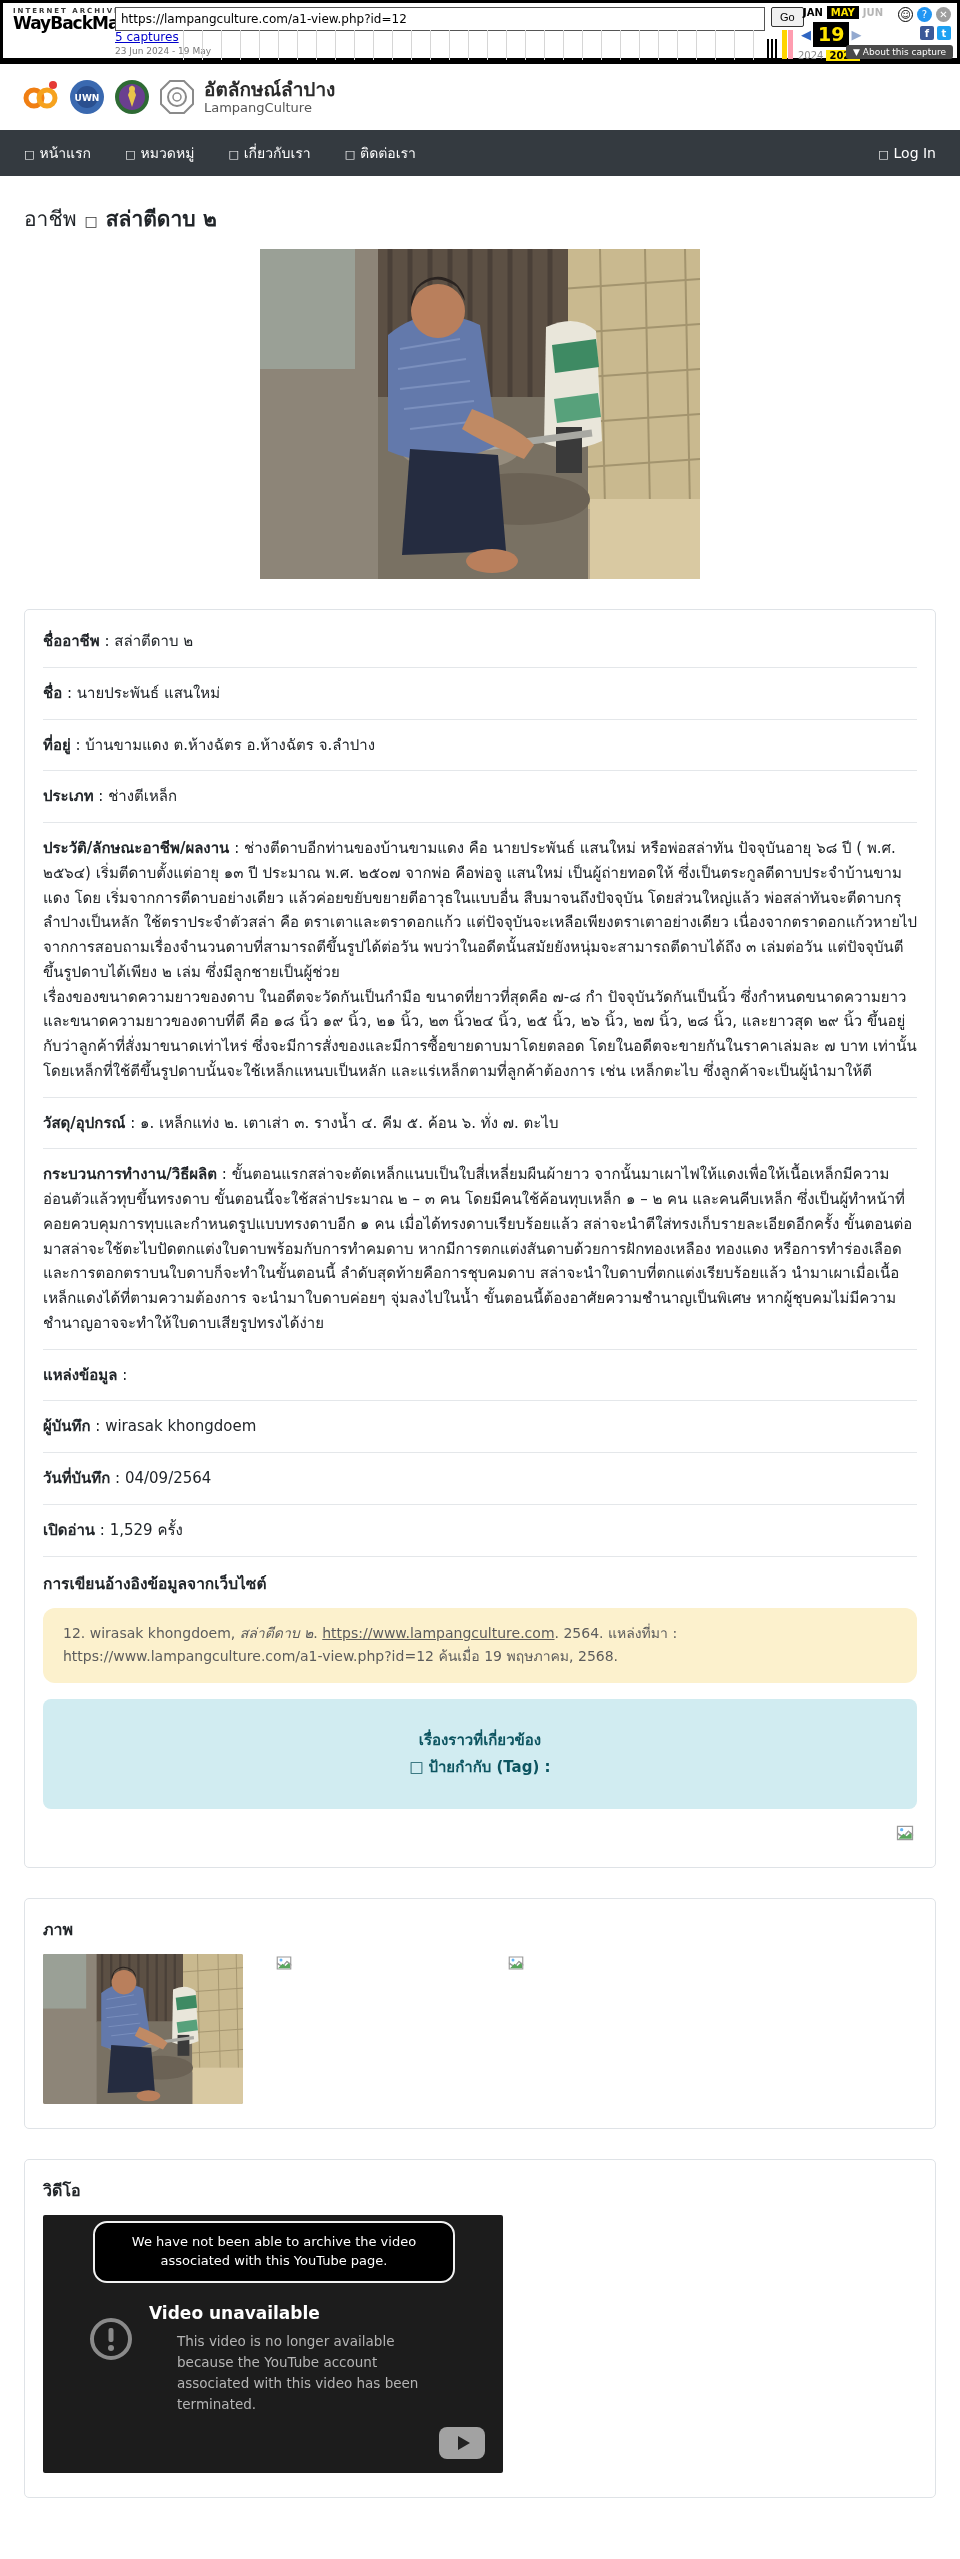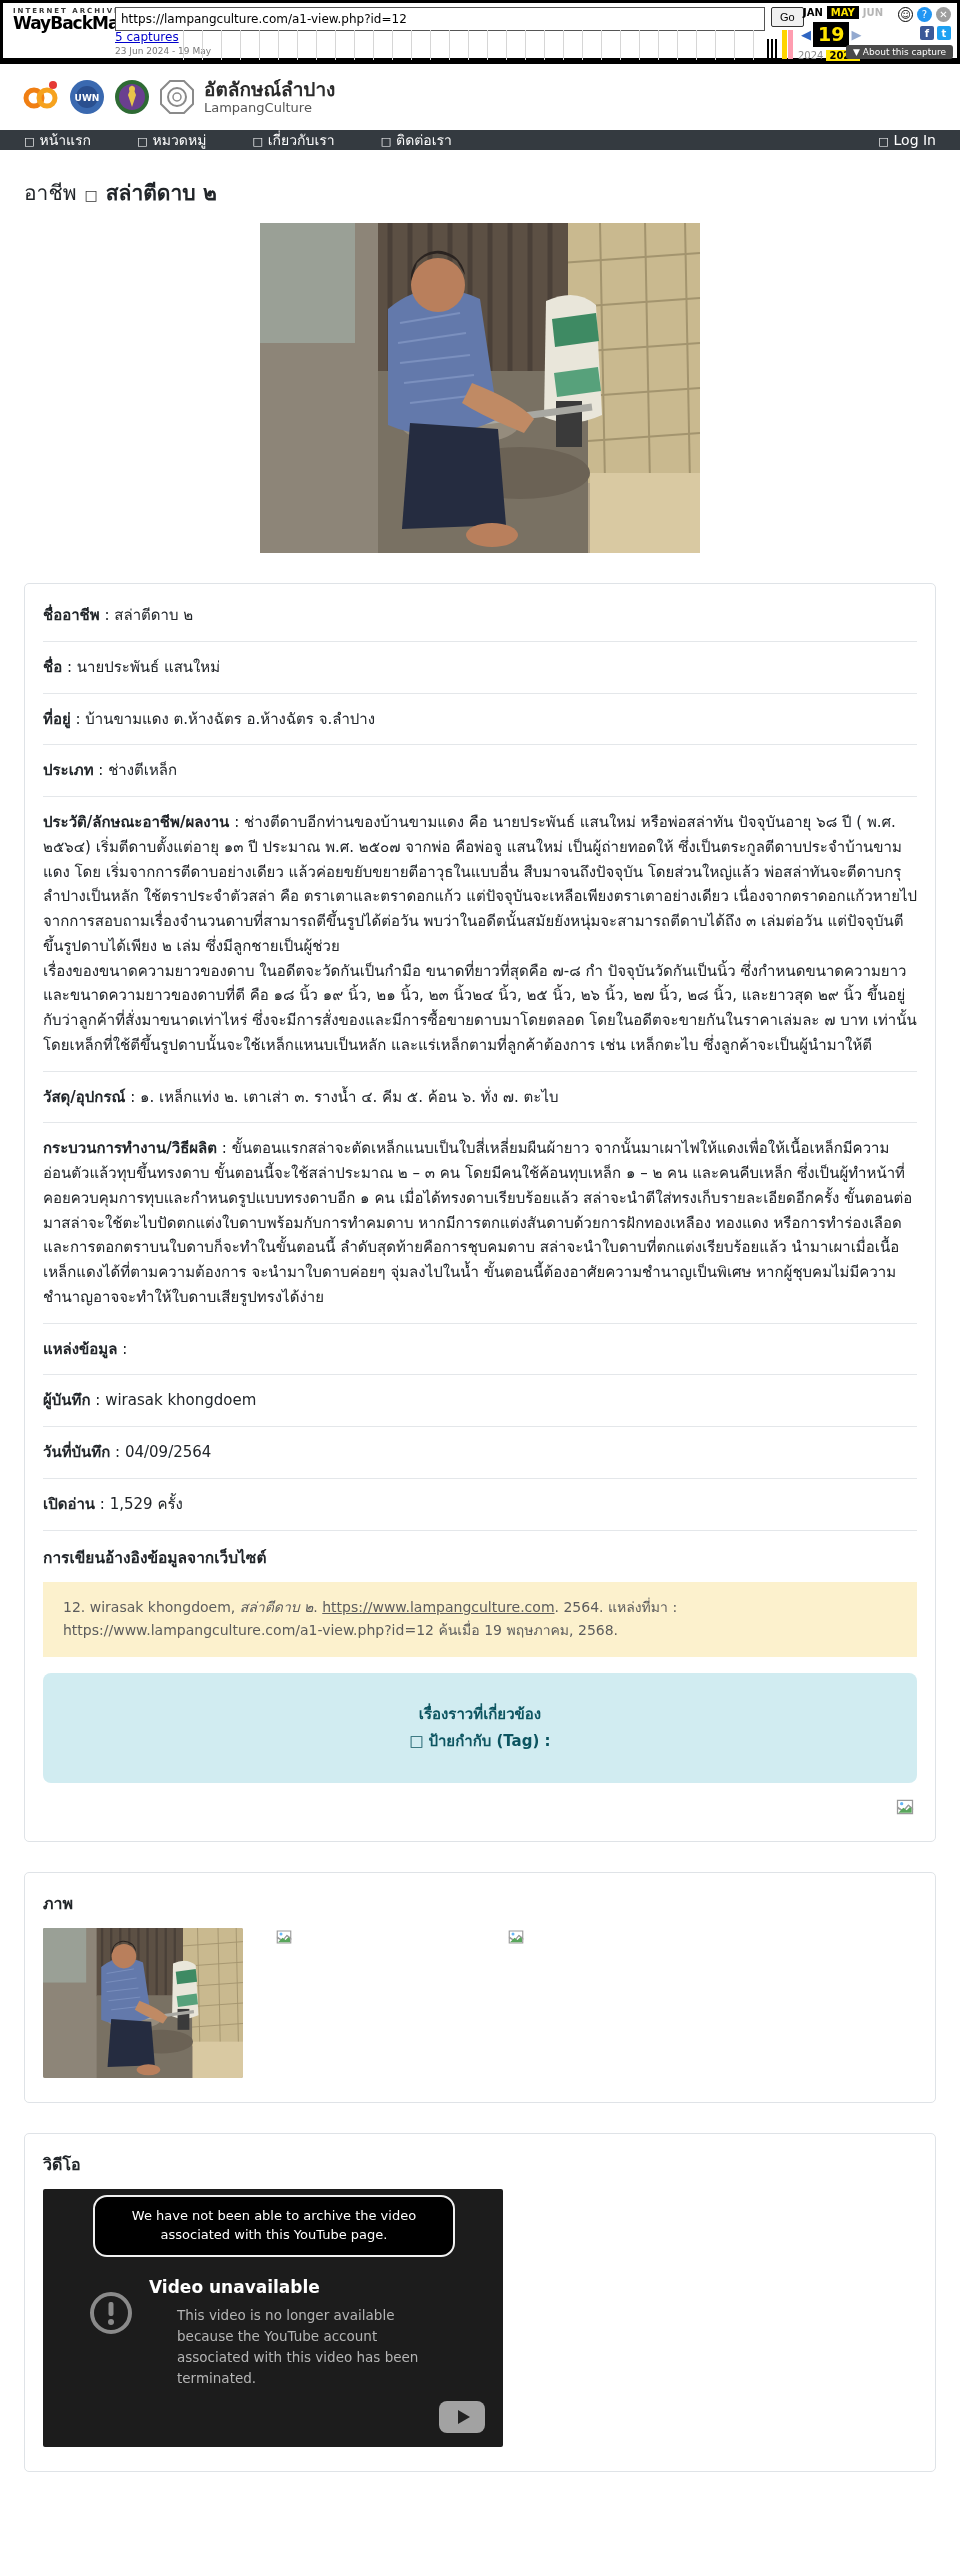--- a/index.html
+++ b/index.html
@@ -47,39 +47,39 @@
   .ico-sq { width:14px; height:14px; border-radius:2px; color:#fff; font-size:10px; font-weight:bold; display:flex; align-items:center; justify-content:center; }
   .ico-fb { background:#3b5998; }
   .ico-tw { background:#1da1f2; }
   .wb-about { position:absolute; right:4px; top:42px; background:#4a4a4a; color:#fff; font-size:9px; padding:2px 7px; border-radius:3px; }
   
   .site-header { height:66px; display:flex; align-items:center; padding:0 22px; gap:9px; background:#fff; }
   .logo { flex:0 0 auto; }
   .site-title .th { font-size:19px; font-weight:bold; color:#2b2b2b; line-height:1.1; }
   .site-title .en { font-size:13px; color:#555; }
   
-  .navbar { background:#343a40; height:20px; display:flex; align-items:center; padding:0 24px; gap:46px; }
+  .navbar { background:#343a40; height:46px; display:flex; align-items:center; padding:0 24px; gap:34px; }
   .nav-item { color:#fff; font-size:14px; white-space:nowrap; }
   .nav-item .ph { font-size:11px; margin-right:5px; }
   .nav-login { margin-left:auto; }
   
   .container { width:912px; margin:0 auto; }
   .page-title { margin:26px 0 14px; font-size:21px; color:#212529; }
   .page-title .cat { font-weight:normal; }
   .page-title .ph { font-size:14px; margin:0 8px; color:#333; }
   .page-title .name { font-weight:bold; }
   .main-photo { display:block; margin:10px auto 30px; }
   .card { background:#fff; border:1px solid #dfe3e7; border-radius:5px; padding:6px 18px; margin-bottom:30px; }
   .field { padding:13px 0; line-height:1.65; }
   .field + .field, .field + .cite-head, .row-sep { border-top:1px solid #e4e7ea; }
   .field .lbl { font-weight:bold; }
   .field .sep { white-space:pre; }
   .field .val { white-space:pre-line; }
   .cite-head { padding:14px 0 10px; font-weight:bold; font-size:15.5px; }
-  .cite-box { background:#fcf1cd; border-radius:0; padding:14px 20px; margin:2px 0 16px; font-size:14px; color:#5c5c5c; line-height:1.7; }
+  .cite-box { background:#fcf1cd; border-radius:12px; padding:14px 20px; margin:2px 0 16px; font-size:14px; color:#5c5c5c; line-height:1.7; }
   .cite-box .it { font-style:italic; }
   .cite-box a { color:#5c5c5c; text-decoration:underline; }
   .related-box { background:#d1ecf1; color:#0c5460; border-radius:8px; text-align:center; padding:28px; margin:16px 0 10px; line-height:1.8; }
   .related-box .t1 { font-weight:bold; }
   .broken-row { text-align:right; padding:4px 2px 14px; }
   .sec-head { font-weight:bold; font-size:16px; padding:12px 0 10px; }
   .gallery-row { display:flex; padding:2px 0 18px; }
   .g-col { width:232px; }
   .thumb { display:block; border-radius:2px; }
   .video-wrap { position:relative; width:460px; height:258px; background:#1c1c1c; margin:2px 0 18px; border-radius:2px; overflow:hidden; }

